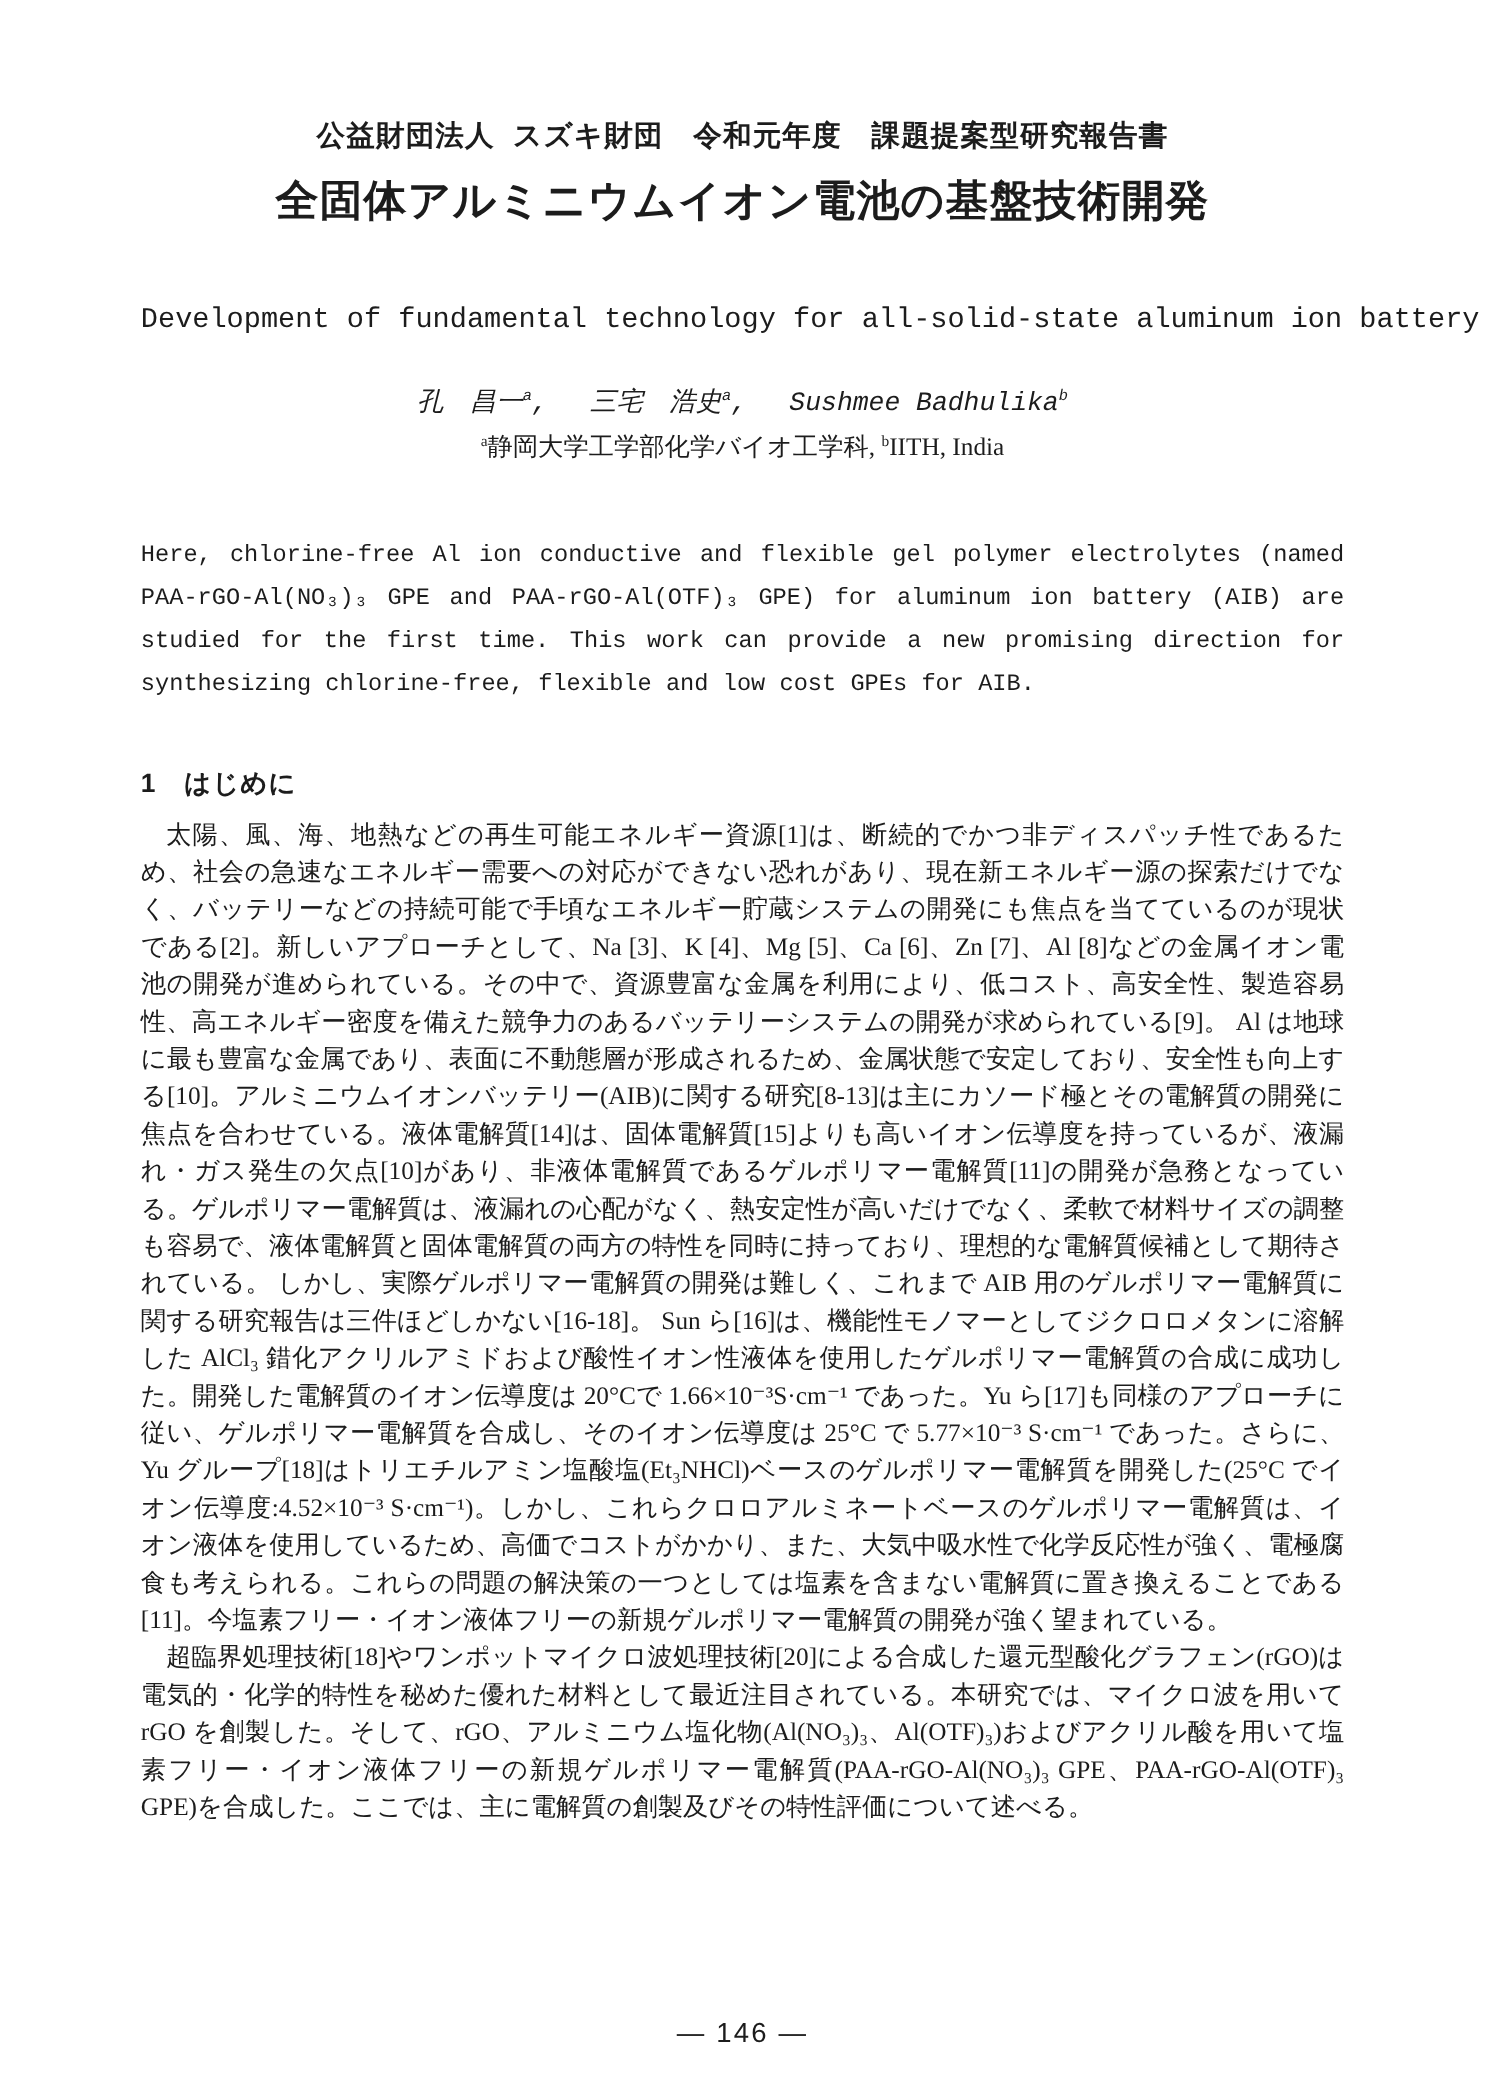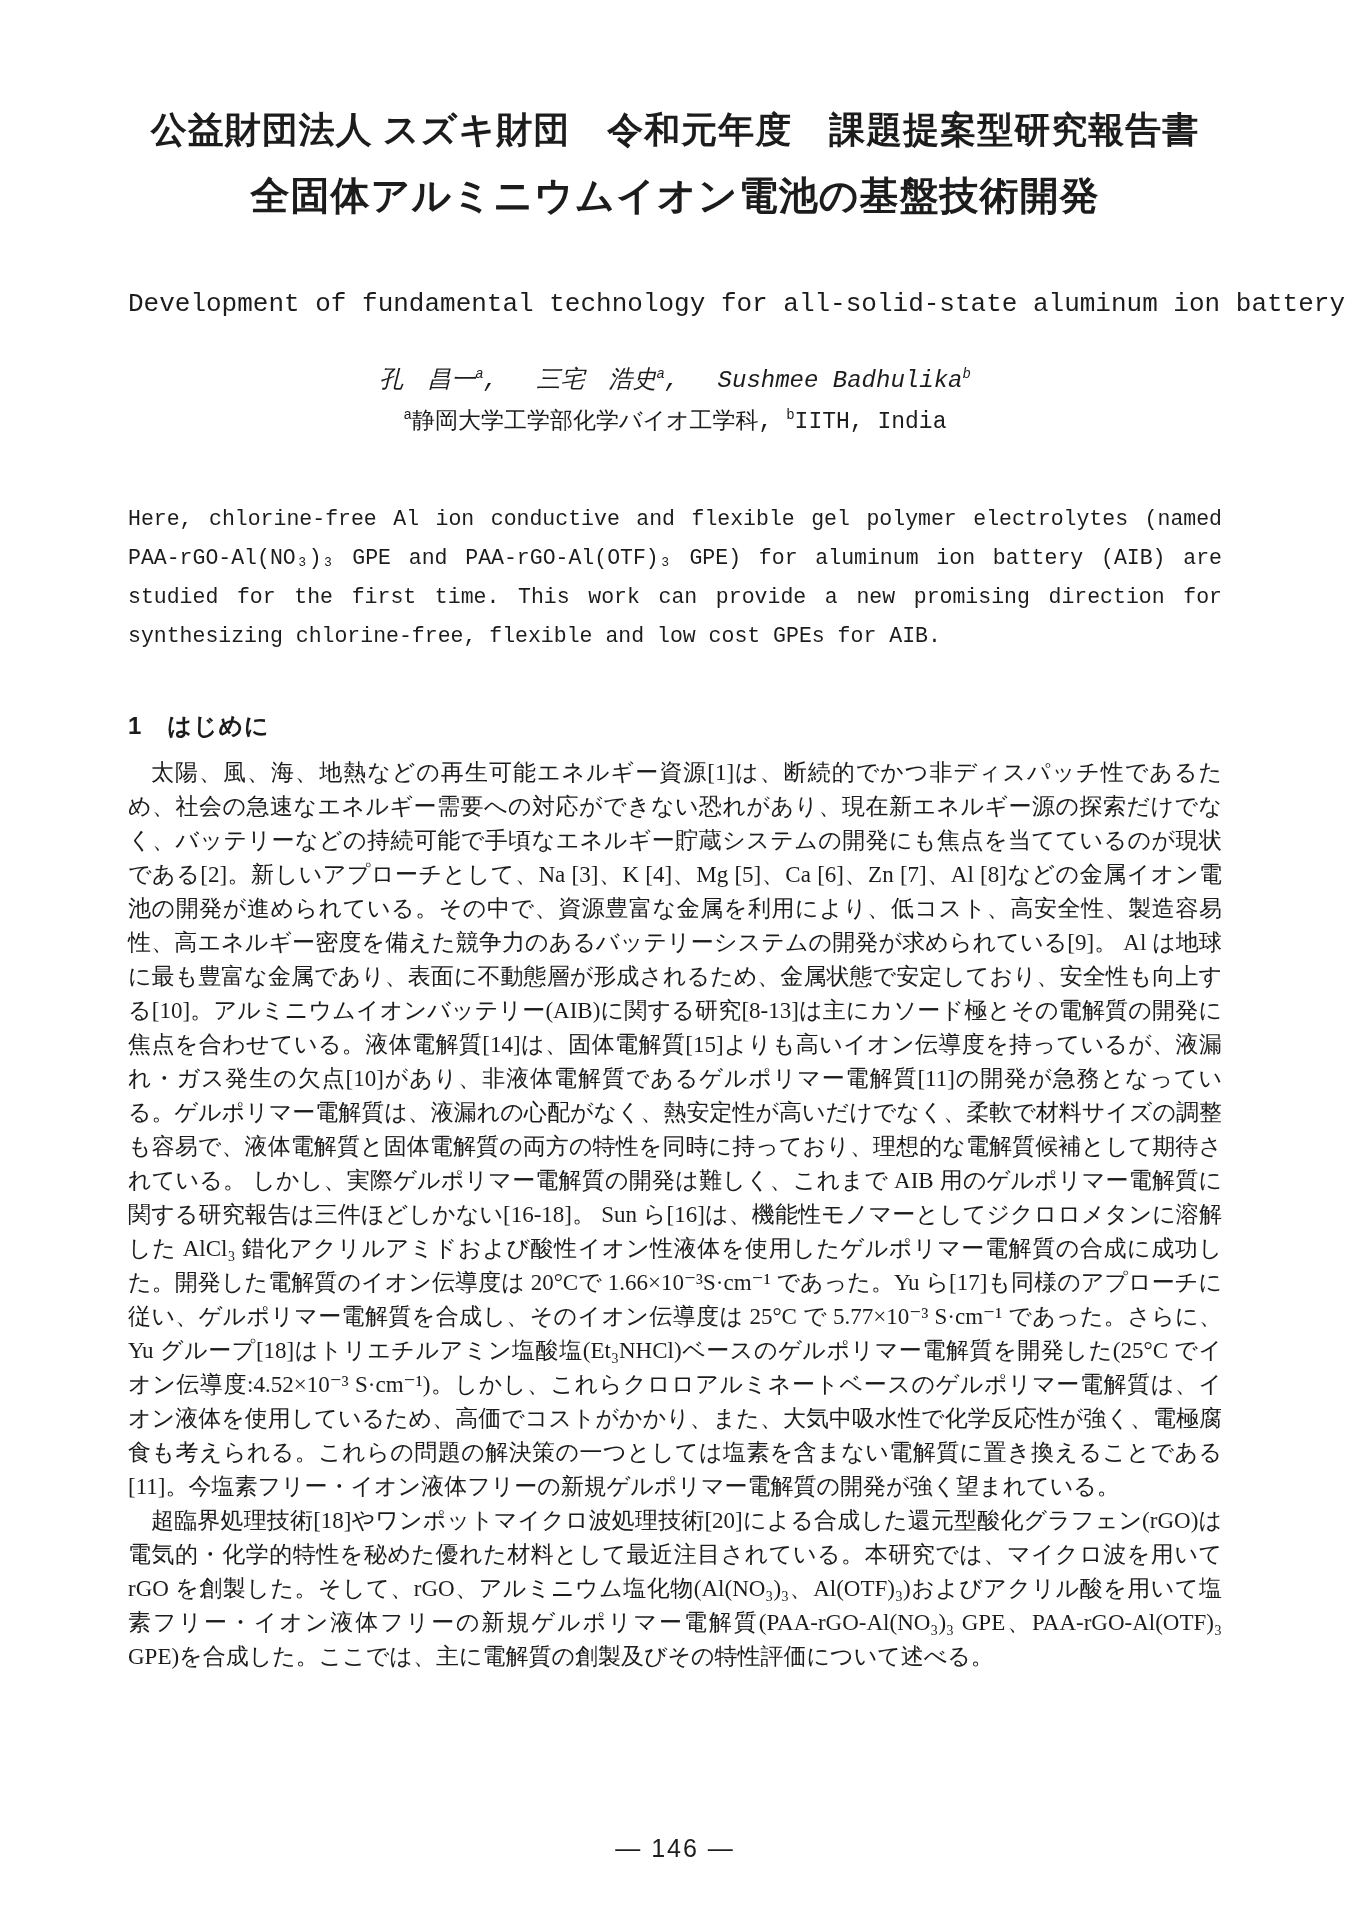--- a/index.html
+++ b/index.html
@@ -16,23 +16,23 @@
     margin:0 auto;
     background:#ffffff;
     color:var(--ink);
     box-sizing:border-box;
     padding:106px 128px 0 128px;
     font-family:var(--serif);
     overflow:hidden;
   }
   .doc-header{
     text-align:center;
-    font-family:Liberation Serif, serif;
+    font-family:Liberation Mono, monospace;
     font-weight:600;
-    font-size:36px;
+    font-size:26px;
     letter-spacing:1px;
     white-space:nowrap;
   }
   .title-ja{
     margin:14px 0 0 0;
     text-align:center;
     font-family:var(--sans);
     font-weight:600;
     font-size:39px;
     letter-spacing:1px;
@@ -53,21 +53,21 @@
     white-space:nowrap;
     font-style:italic;
   }
   .authors sup, .affiliations sup{
     font-size:14px;
     line-height:0;
   }
   .affiliations{
     margin-top:10px;
     text-align:center;
-    font-family:Liberation Mono, monospace;
+    font-family:Liberation Serif, serif;
     font-size:23px;
     white-space:nowrap;
   }
   .abstract{
     margin:64px 0 0 0;
     font-family:Liberation Mono, monospace;
     font-size:21.5px;
     line-height:39px;
     text-align:justify;
   }

